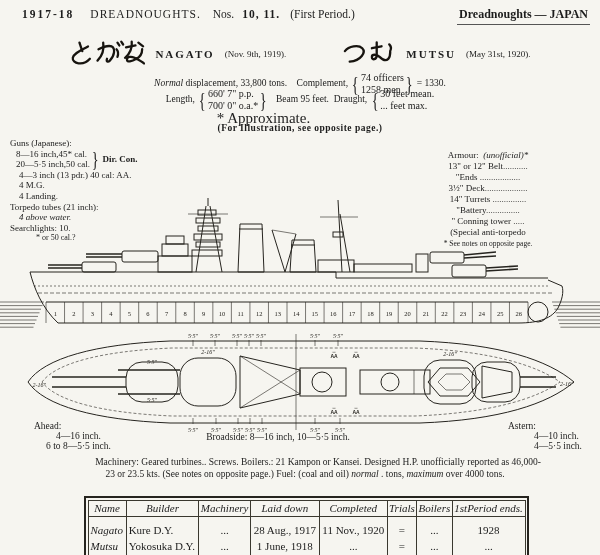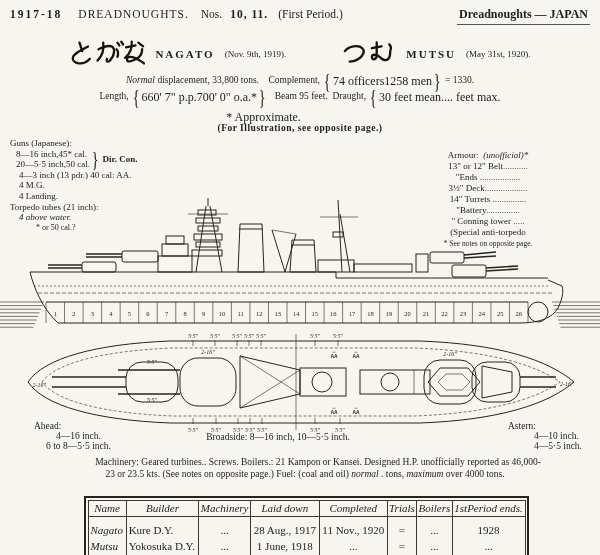--- a/index.html
+++ b/index.html
@@ -1,40 +1,40 @@
 <!DOCTYPE html>
 <html><head>
 <meta charset="utf-8">
 <style>
   html,body{margin:0;padding:0;background:#e9e7e1;}
   .page{position:relative;width:600px;height:555px;background:#f6f5f0;color:#1c1c1c;
         font-family:"Liberation Serif","DejaVu Serif",serif;overflow:hidden;}
   .abs{position:absolute;}
   
   .hdr{top:7px;left:0;width:600px;display:flex;align-items:baseline;padding:0 10px;box-sizing:border-box;font-size:11.5px;}
-  .hdr .ed{font-weight:bold;letter-spacing:2px;margin-left:0;text-align:center;}
+  .hdr .ed{font-weight:bold;letter-spacing:2px;margin-left:12px;text-align:center;}
   .hdr .ti{margin-left:16px;letter-spacing:1px;}
   .hdr .nos{margin-left:12px;}
   .hdr .nn{font-weight:bold;margin-left:8px;letter-spacing:1px;}
   .hdr .per{margin-left:10px;}
   .hdr .right{margin-left:auto;font-weight:bold;font-size:12px;border-bottom:1px solid #555;padding:0 2px 2px 2px;}
   .classline{top:29px;left:0;width:600px;text-align:center;font-size:7.5px;letter-spacing:.5px;}
   
   .ships{top:40px;left:0;width:600px;display:flex;justify-content:center;gap:56px;align-items:center;}
   .ship{display:flex;align-items:center;gap:10px;}
   .ship svg{display:block;}
   .shipname{font-weight:bold;font-size:11px;letter-spacing:2px;}
   .shipdate{font-size:9px;}
   
   .pline{left:0;width:600px;text-align:center;font-size:9.5px;}
   .p1{top:72px;}
   .p2{top:88px;}
-  .stack{display:inline-flex;flex-direction:row;font-size:12px;line-height:1.2;text-align:left;vertical-align:middle;}
+  .stack{display:inline-flex;flex-direction:column;font-size:10px;line-height:1.2;text-align:left;vertical-align:middle;}
   .brace{font-size:22px;font-weight:400;vertical-align:middle;display:inline-block;transform:scaleX(.65);line-height:.8;}
-  .approx{top:110px;left:0;width:527px;text-align:center;font-size:12px;}
+  .approx{top:110px;left:0;width:527px;text-align:center;font-size:15px;}
   .illus{top:123px;left:0;width:600px;text-align:center;font-size:9.5px;font-weight:bold;letter-spacing:.5px;}
   
   .guns{top:138px;left:10px;width:190px;font-size:9px;line-height:1.18;}
   .guns .ind{padding-left:9px;}
   .gmain{display:flex;align-items:center;padding-left:6px;}
   .gmain .two{display:flex;flex-direction:column;}
   .gmain .dircon{font-weight:bold;margin-left:2px;}
   .gfoot{padding-left:26px;font-size:8px;}
   .armour{top:150px;left:382px;width:212px;font-size:9px;line-height:1.22;text-align:center;}
   .armour .hd{text-align:center;}
@@ -152,20 +152,21 @@
           <span>20—5·5 inch,50 cal.</span>
         </span>
       <span class="brace">}</span>
       <span class="dircon">Dir. Con.</span>
     </div>
     <div class="ind">4—3 inch (13 pdr.) 40 cal: AA.</div>
     <div class="ind">4 M.G.</div>
     <div class="ind">4 Landing.</div>
     <div>Torpedo tubes (21 inch):</div>
     <div class="ind" style="font-style:italic">4 above water.</div>
+    <div>Searchlights: 10.</div>
     <div class="gfoot">* or 50 cal.?</div>
   </div>
 
   <div class="abs armour">
     <div class="hd"><span>Armour:</span>&nbsp;&nbsp;<span class="note">(unofficial)*</span></div>
     <div>13" or 12" Belt...........</div>
     <div>"Ends ..................</div>
     <div>3½" Deck...................</div>
     <div>14" Turrets ...............</div>
     <div>"Battery...............</div>

